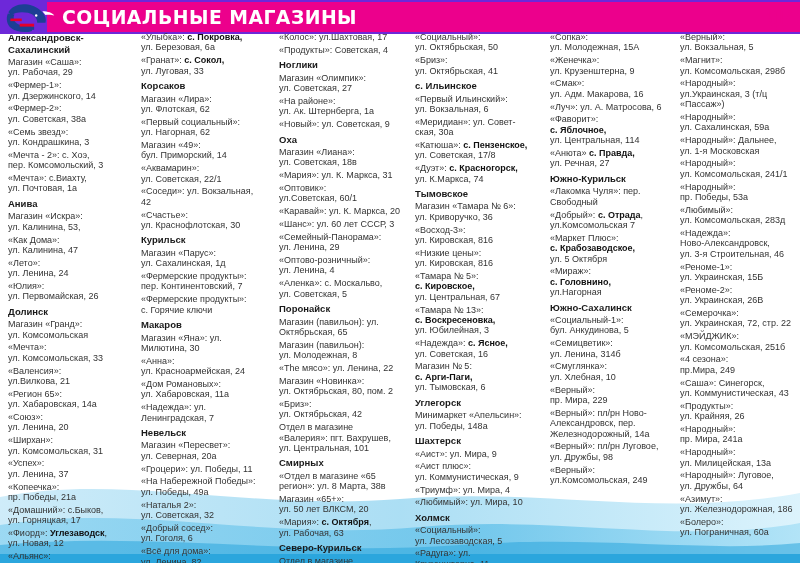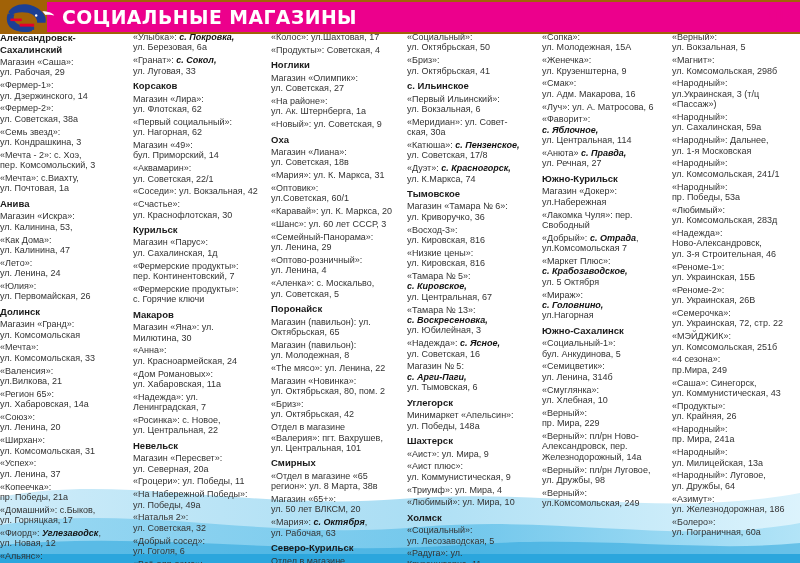--- a/index.html
+++ b/index.html
@@ -12,21 +12,21 @@
     overflow: hidden;
     background: #ffffff;
     font-family: "Liberation Sans", sans-serif;
     position: relative;
   }
 
   
   #header {
     position: relative;
     height: 34px;
-    background: #a16207;
+    background: #6d28d9;
   }
   #header-bar {
     position: absolute;
     left: 47px;
     top: 2px;
     right: 0;
     height: 30px;
     background: #ec008c;
   }
   #header-title {
@@ -67,21 +67,21 @@
     top: 32px;
     left: 0;
     width: 800px;
     height: 525px;
     display: flex;
     z-index: 3;
   }
   .column {
     position: relative;
     box-sizing: border-box;
-    padding: 0 7px 0 0;
+    padding: 0 7px 0 8px;
   }
   .col-0 { width: 133px; }
   .col-1 { width: 138px; }
   .col-2 { width: 136px; }
   .col-3 { width: 135px; }
   .col-4 { width: 130px; }
   .col-5 { width: 128px; }
 
   .city {
     font-family: "Liberation Sans", sans-serif;
@@ -96,21 +96,20 @@
   .entry {
     font-family: "Liberation Sans", sans-serif;
     font-size: 9px;
     color: #333333;
     line-height: 10.4px;
     margin-bottom: 2.4px;
   }
   .entry b {
     font-weight: 700;
     color: #111111;
-    font-style: italic;
   }
 
   
   #wave {
     position: absolute;
     left: 0;
     bottom: 0;
     width: 800px;
     height: 110px;
     z-index: 1;
@@ -212,21 +211,20 @@
       <div class="entry">«Счастье»:<br>ул. Краснофлотская, 30</div>
       <div class="city">Курильск</div>
       <div class="entry">Магазин «Парус»:<br>ул. Сахалинская, 1д</div>
       <div class="entry">«Фермерские продукты»:<br>пер. Континентовский, 7</div>
       <div class="entry">«Фермерские продукты»:<br>с. Горячие ключи</div>
       <div class="city">Макаров</div>
       <div class="entry">Магазин «Яна»: ул.<br>Милютина, 30</div>
       <div class="entry">«Анна»:<br>ул. Красноармейская, 24</div>
       <div class="entry">«Дом Романовых»:<br>ул. Хабаровская, 11а</div>
       <div class="entry">«Надежда»: ул.<br>Ленинградская, 7</div>
-      <div class="entry">«Росинка»: с. Новое,<br>ул. Центральная, 22</div>
       <div class="city">Невельск</div>
       <div class="entry">Магазин «Пересвет»:<br>ул. Северная, 20а</div>
       <div class="entry">«Гроцери»: ул. Победы, 11</div>
       <div class="entry">«На Набережной Победы»:<br>ул. Победы, 49а</div>
       <div class="entry">«Наталья 2»:<br>ул. Советская, 32</div>
       <div class="entry">«Добрый сосед»:<br>ул. Гоголя, 6</div>
       <div class="entry">«Всё для дома»:<br>ул. Ленина, 82</div>
     </div>
     <div class="column col-2">
       <div class="entry">«Колос»: ул.Шахтовая, 17</div>
@@ -286,21 +284,20 @@
       <div class="entry">«Радуга»: ул.<br>Крузенштерна, 11</div>
     </div>
     <div class="column col-4">
       <div class="entry">«Сопка»:<br>ул. Молодежная, 15А</div>
       <div class="entry">«Женечка»:<br>ул. Крузенштерна, 9</div>
       <div class="entry">«Смак»:<br>ул. Адм. Макарова, 16</div>
       <div class="entry">«Луч»: ул. А. Матросова, 6</div>
       <div class="entry">«Фаворит»:<br><b>с. Яблочное,</b><br>ул. Центральная, 114</div>
       <div class="entry">«Анюта» <b>с. Правда,</b><br>ул. Речная, 27</div>
       <div class="city">Южно-Курильск</div>
-      <div class="entry">Магазин «Докер»:<br>ул.Набережная</div>
       <div class="entry">«Лакомка Чуля»: пер.<br>Свободный</div>
       <div class="entry">«Добрый»: <b>с. Отрада</b>,<br>ул.Комсомольская 7</div>
       <div class="entry">«Маркет Плюс»:<br><b>с. Крабозаводское,</b><br>ул. 5 Октября</div>
       <div class="entry">«Мираж»:<br><b>с. Головнино,</b><br>ул.Нагорная</div>
       <div class="city">Южно-Сахалинск</div>
       <div class="entry">«Социальный-1»:<br>бул. Анкудинова, 5</div>
       <div class="entry">«Семицветик»:<br>ул. Ленина, 314б</div>
       <div class="entry">«Смуглянка»:<br>ул. Хлебная, 10</div>
       <div class="entry">«Верный»:<br>пр. Мира, 229</div>
       <div class="entry">«Верный»: пл/рн Ново-<br>Александровск, пер.<br>Железнодорожный, 14а</div>

